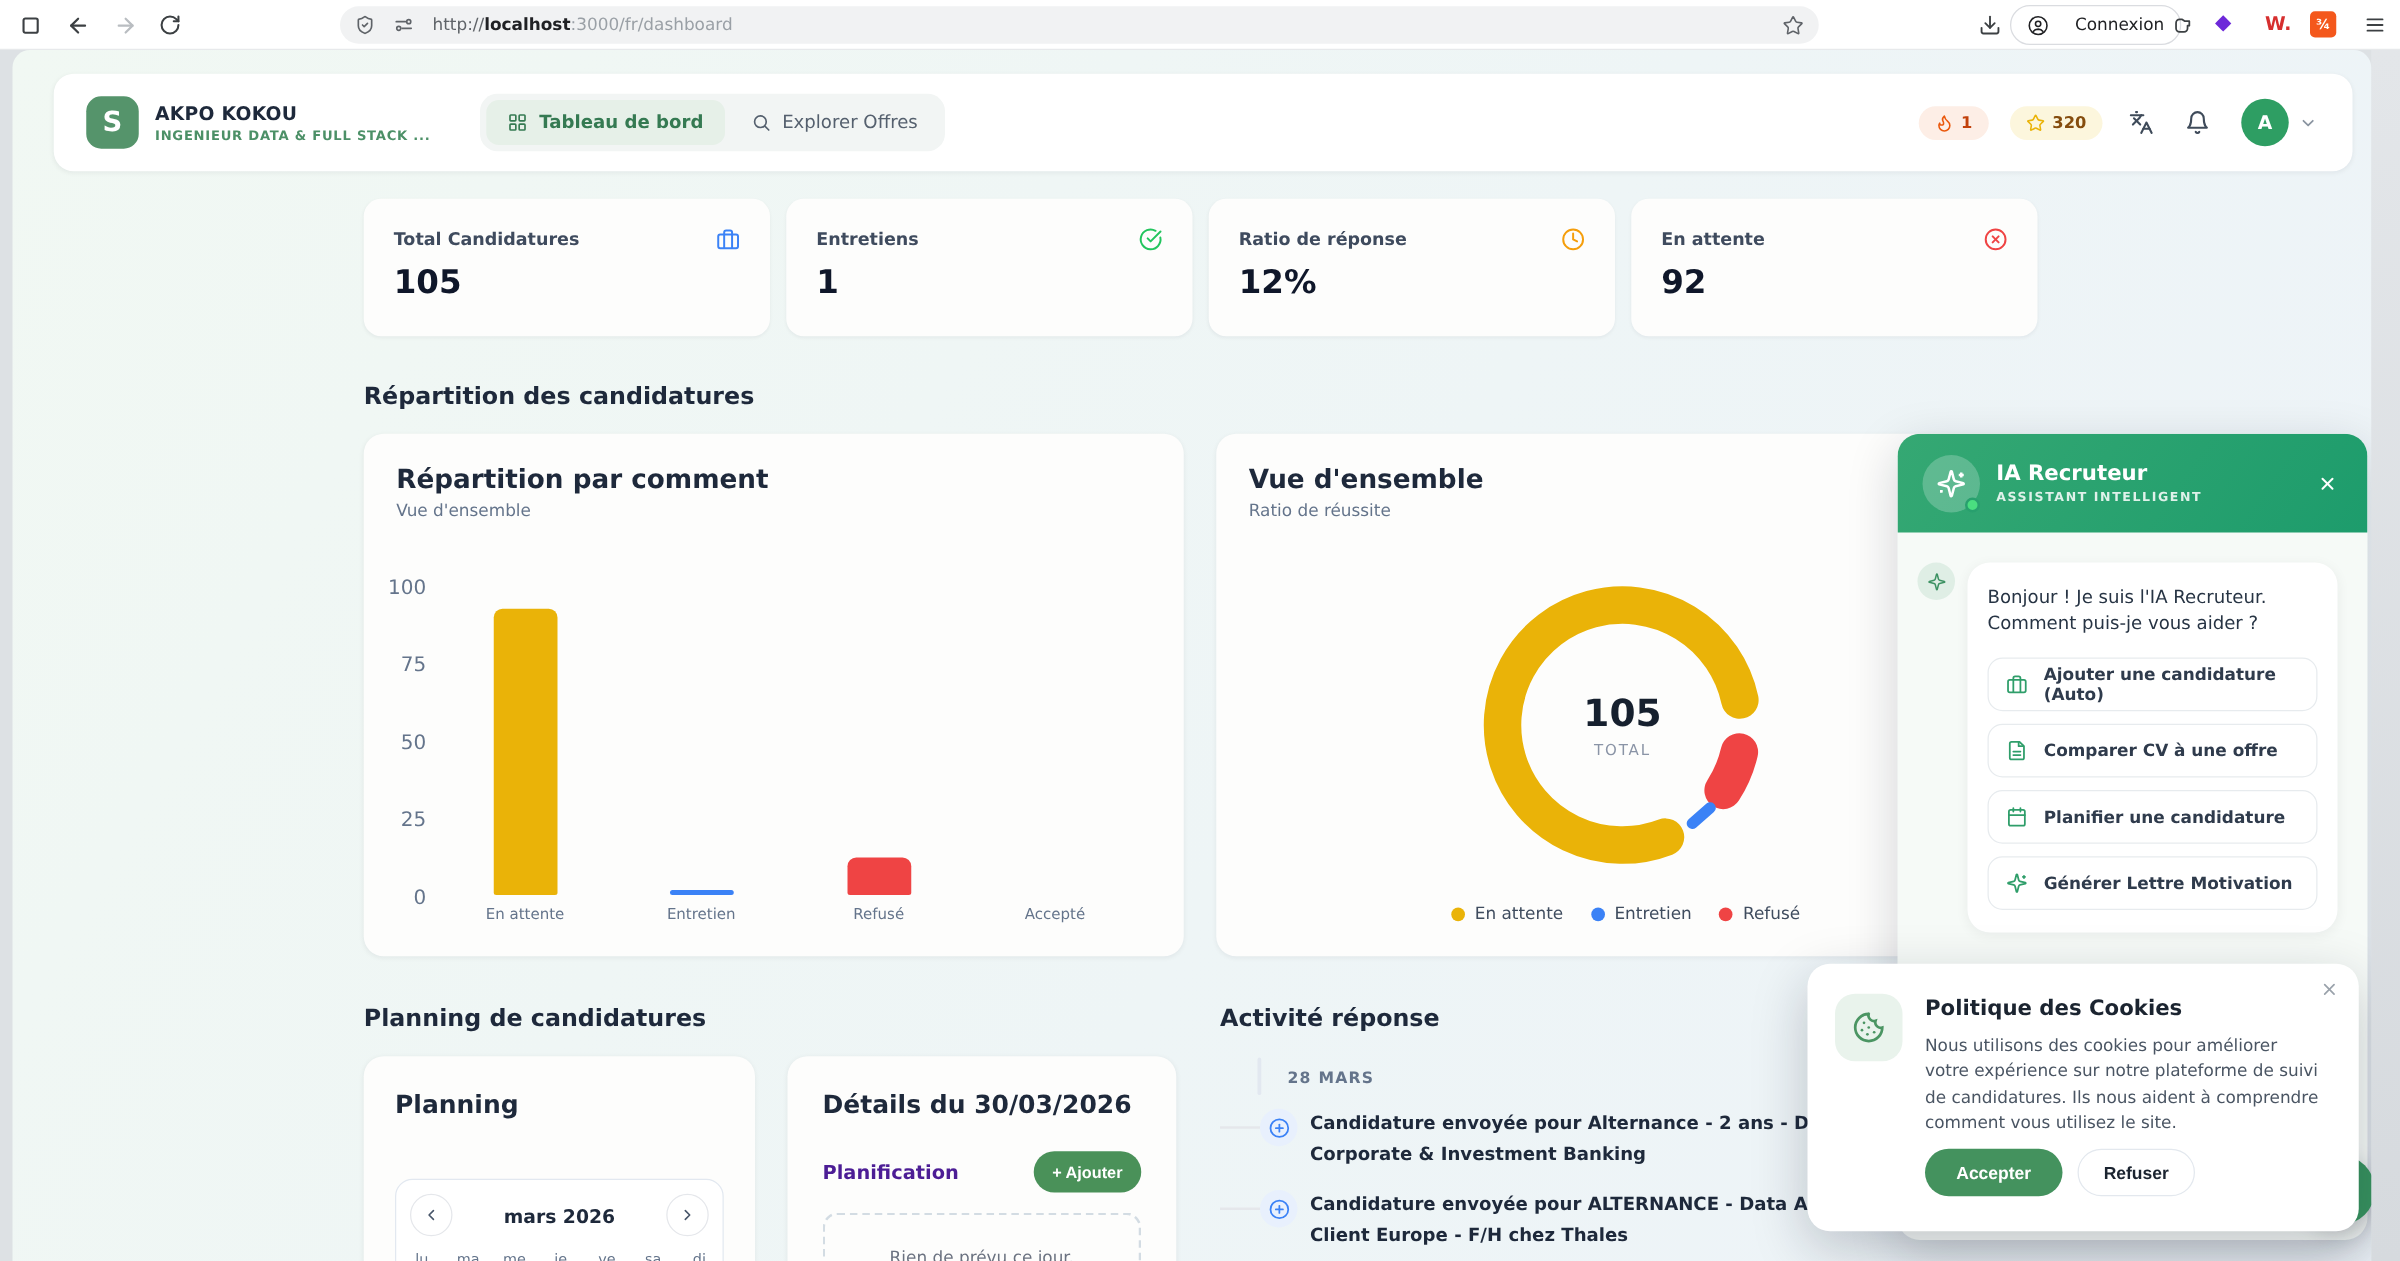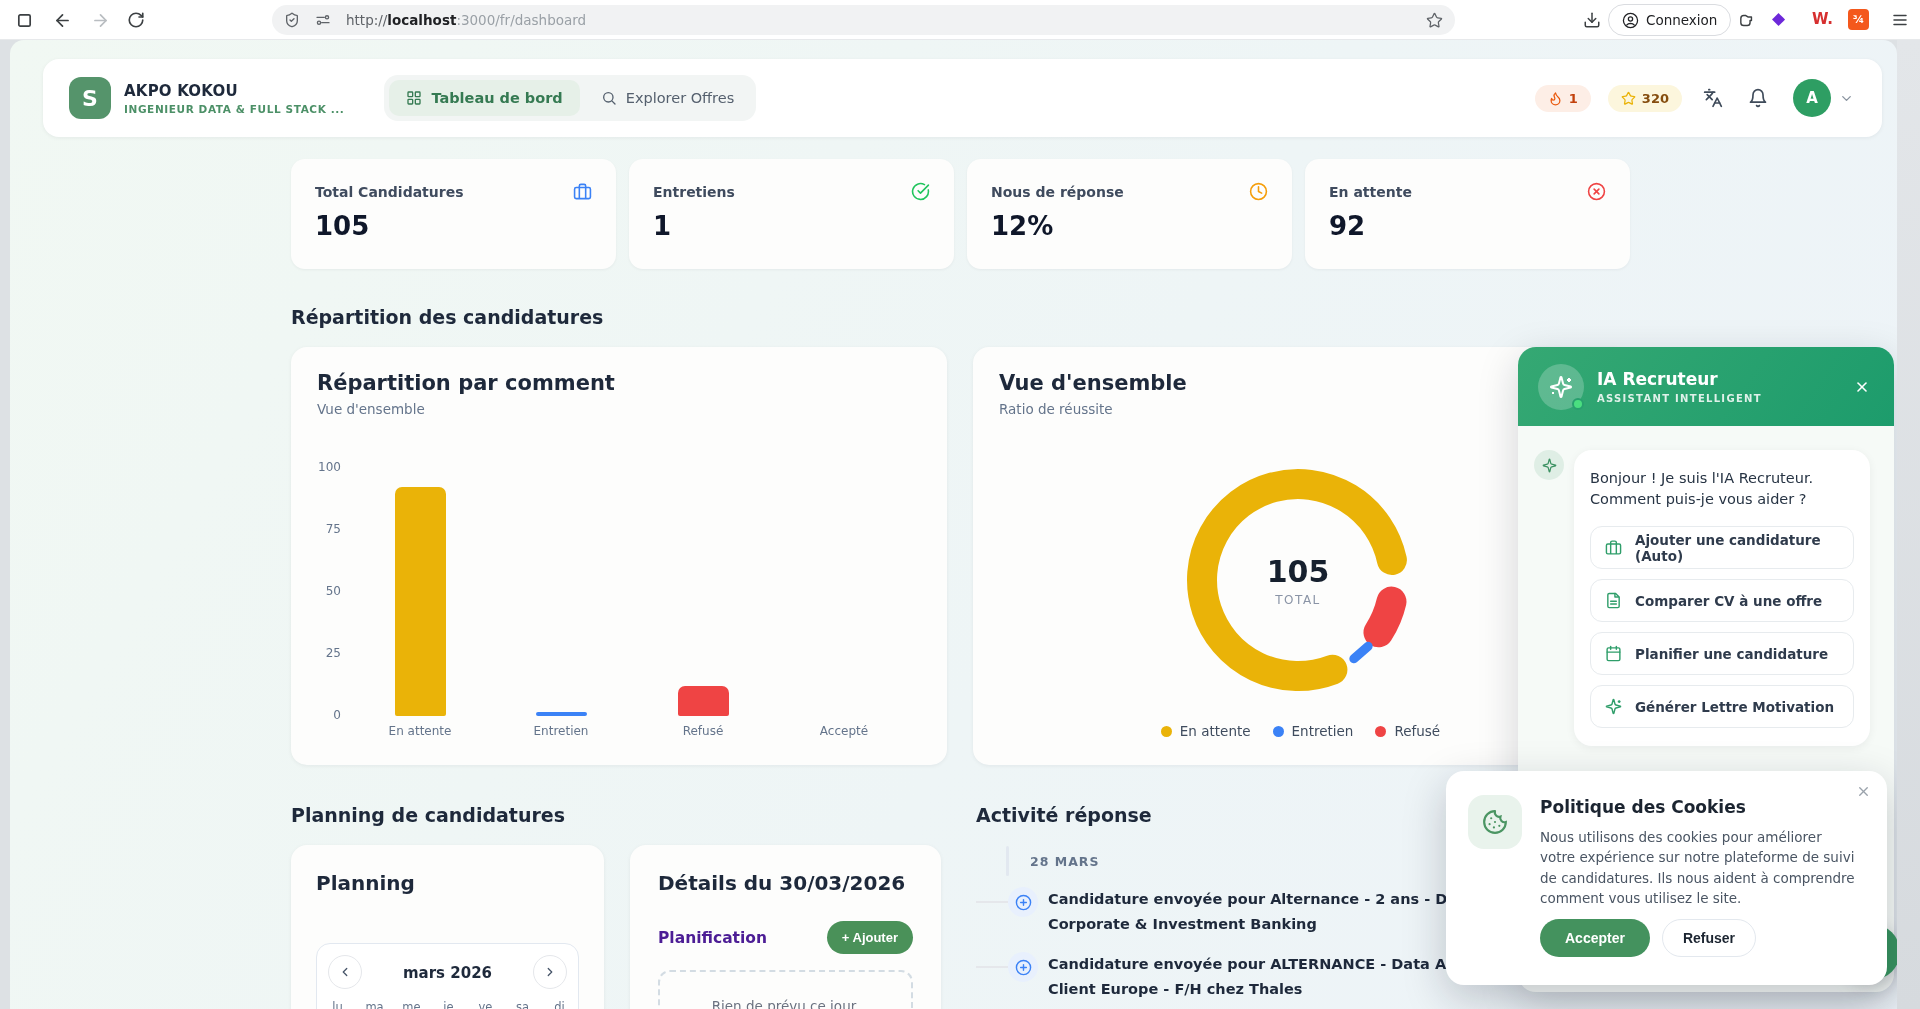--- a/index.html
+++ b/index.html
@@ -8,21 +8,21 @@
 
   
   .browser-bar { position:absolute; left:0; top:0; width:1920px; height:40px; background:#ffffff; border-bottom:1px solid #e7e9eb; z-index:100; }
   .bicon { position:absolute; top:8px; width:24px; height:24px; color:#3c4043; display:flex; align-items:center; justify-content:center; cursor:pointer; }
   .bicon.dim { color:#b9bdc1; }
   .url-pill { position:absolute; left:272px; top:5px; width:1183px; height:30px; background:#f1f2f3; border-radius:15px; display:flex; align-items:center; padding:0 12px; gap:15px; }
   .url-text { font-size:13.5px; color:#9aa0a6; white-space:nowrap; }
   .url-text b { color:#202124; font-weight:bold; }
   .url-text .pfx { color:#5f6368; }
   .url-star { margin-left:auto; color:#5f6368; }
-  .connexion-btn { position:absolute; left:1608px; top:4px; height:32px; border:1px solid #dadce0; border-radius:16px; background:#fff; display:flex; align-items:center; gap:7px; padding:0 13px; font-size:13.5px; color:#202124; cursor:pointer; }
+  .connexion-btn { position:absolute; left:1608px; top:4px; height:32px; border:1px solid #dadce0; border-radius:16px; background:#fff; display:flex; align-items:center; gap:21px; padding:0 13px; font-size:13.5px; color:#202124; cursor:pointer; }
   .ext-w { position:absolute; left:1812px; top:10px; font-size:15px; font-weight:bold; color:#d62f2f; cursor:pointer; }
   .ext-orange { position:absolute; left:1848px; top:9px; width:21px; height:21px; background:#f4581c; border-radius:4px; color:#fff; font-size:11px; font-weight:bold; display:flex; align-items:center; justify-content:center; cursor:pointer; }
   .ext-purple { position:absolute; left:1772px; top:8px; font-size:17px; color:#6d28d9; cursor:pointer; }
 
   
   .app { position:absolute; left:10px; top:40px; width:1887px; height:969px; border-radius:14px 14px 0 0; overflow:hidden; background:linear-gradient(120deg,#f1f8f3 0%,#eef5f6 55%,#edf3f8 100%); }
   .scroll-strip { position:absolute; left:1897px; top:40px; width:23px; height:969px; background:linear-gradient(180deg,#e3e6e9,#d6dade); }
 
   
   .app-header { position:absolute; left:33px; top:19px; width:1839px; height:78px; background:#fff; border-radius:16px; box-shadow:0 1px 4px rgba(16,24,40,.06); display:flex; align-items:center; padding:0 28px 0 26px; z-index:20; }
@@ -48,21 +48,21 @@
   .stat-value { font-size:26px; font-weight:800; color:#0f172a; margin-top:10px; }
 
   .section-h { position:absolute; font-size:19px; font-weight:800; color:#1e293b; }
 
   .card { position:absolute; background:#fdfdfc; border-radius:16px; box-shadow:0 1px 4px rgba(16,24,40,.06); }
   .card-title { font-size:21px; font-weight:800; color:#1e293b; }
   .card-sub { font-size:13.5px; color:#64748b; margin-top:6px; }
 
   
   .bar-card { left:281px; top:307px; width:656px; height:418px; padding:24px 26px; }
-  .ytick { position:absolute; width:38px; text-align:right; font-size:12px; color:#64748b; }
+  .ytick { position:absolute; width:38px; text-align:right; font-size:16px; color:#64748b; }
   .bar { position:absolute; bottom:0; width:51px; border-radius:7px 7px 2px 2px; }
   .bar.thin { border-radius:3px; }
   .cat-label { position:absolute; width:100px; text-align:center; font-size:12px; color:#64748b; }
 
   
   .donut-card { left:963px; top:307px; width:655px; height:418px; padding:24px 26px; }
   .donut-center { position:absolute; left:185px; top:93px; width:280px; height:280px; display:flex; flex-direction:column; align-items:center; justify-content:center; }
   .donut-total { font-size:30px; font-weight:800; color:#16202e; }
   .donut-total-label { font-size:12px; color:#8a94a6; letter-spacing:1.5px; margin-top:4px; }
   .legend { position:absolute; left:0; bottom:26px; width:100%; display:flex; justify-content:center; gap:22px; }
@@ -297,21 +297,21 @@
         <svg width="19" height="19" viewBox="0 0 24 24" fill="none" stroke="currentColor" stroke-width="2" stroke-linecap="round" stroke-linejoin="round">
             <path d="M21.8 10A10 10 0 1 1 17 3.34"></path>
             <path d="m9 11 3 3L22 4"></path>
           </svg>
       </span>
       </div>
     <div class="stat-value">1</div>
   </div>
   <div class="stat-card" style="left:957px">
     <div class="stat-top">
-        <span class="stat-label">Nous de réponse</span>
+        <span class="stat-label">Ratio de réponse</span>
       <span style="color: rgb(245, 158, 11);">
         <svg width="19" height="19" viewBox="0 0 24 24" fill="none" stroke="currentColor" stroke-width="2" stroke-linecap="round" stroke-linejoin="round">
             <circle cx="12" cy="12" r="10"></circle>
             <polyline points="12 6 12 12 16 14"></polyline>
           </svg>
       </span>
       </div>
     <div class="stat-value">12%</div>
   </div>
   <div class="stat-card" style="left:1295px">

